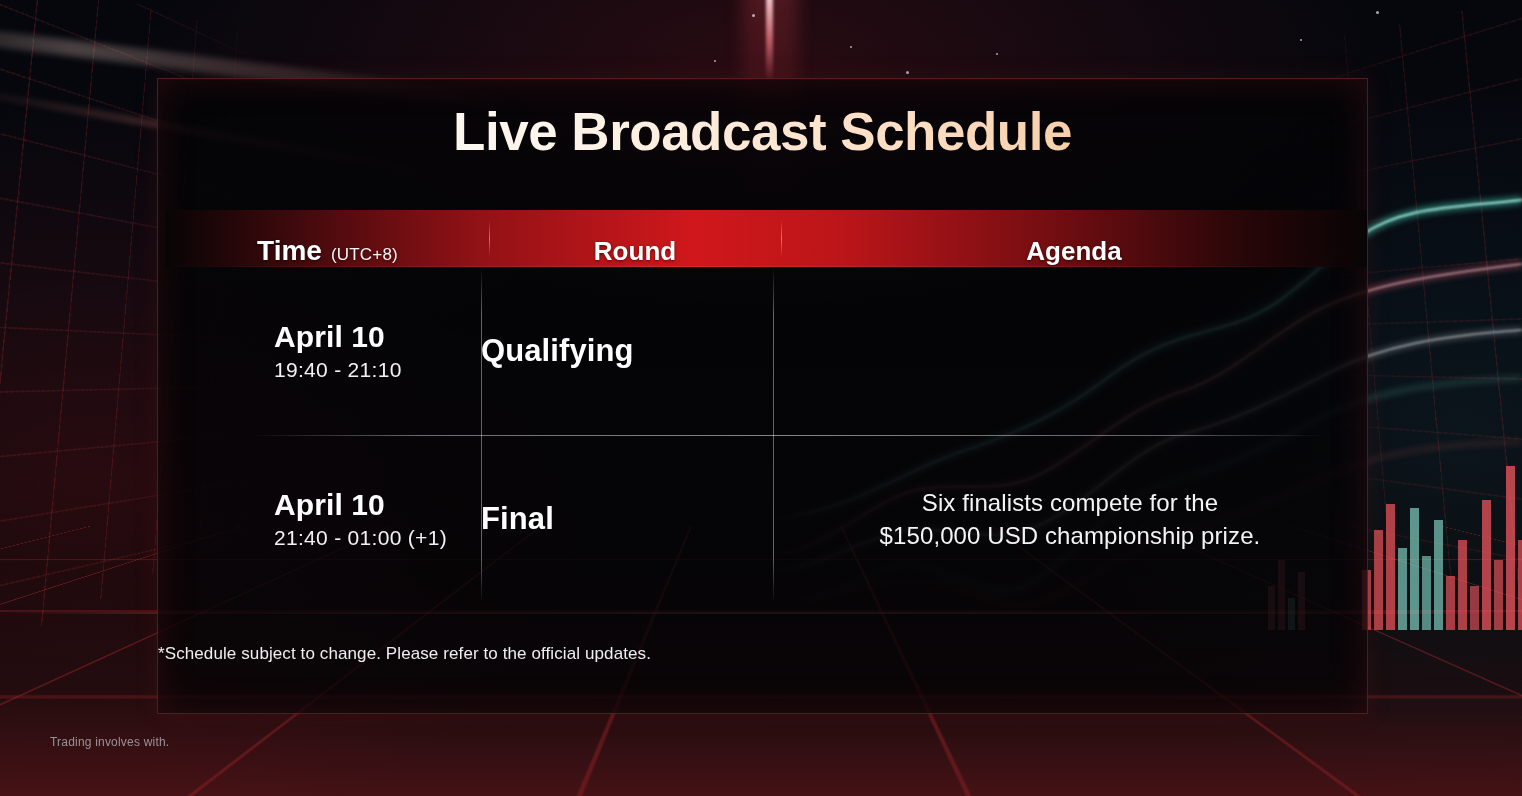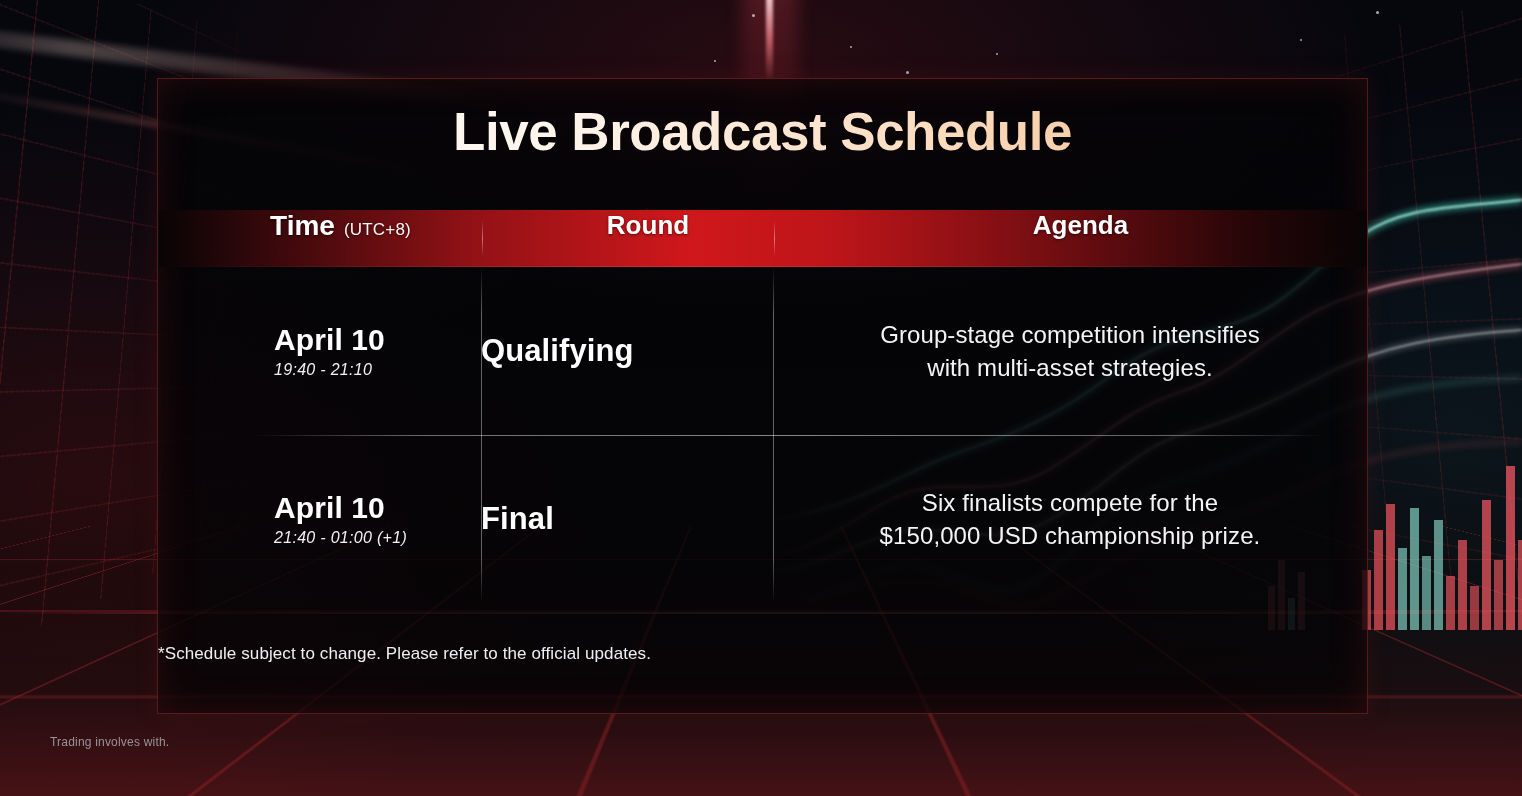--- a/index.html
+++ b/index.html
@@ -119,31 +119,31 @@
     text-align:center;
     font-size:53px; font-weight:700; letter-spacing:-0.5px;
     background:linear-gradient(95deg, #ffffff 0%, #fdf4ea 34%, #fbdcc0 64%, #f3c193 88%, #eab683 100%);
     -webkit-background-clip:text; background-clip:text;
     -webkit-text-fill-color:transparent; color:transparent;
     text-shadow:none;
   }
 
   
   .thead {
-    position:absolute; left:1px; right:0; top:131px; height:57px;
+    position:absolute; left:8px; right:0; top:131px; height:57px;
     background:linear-gradient(90deg,
       rgba(8,4,5,0.97) 0%,
       rgba(62,9,12,0.97) 10%,
       rgba(150,18,22,0.97) 26%,
       rgba(214,24,28,0.97) 44%,
       rgba(198,22,26,0.95) 56%,
       rgba(120,14,18,0.95) 74%,
       rgba(40,6,8,0.96) 90%,
       rgba(8,4,5,0.97) 100%);
-    display:flex; align-items:flex-start;padding-left:20px;
+    display:flex; align-items:flex-end;
   }
   .thead::after {
     content:""; position:absolute; left:0; right:0; bottom:0; height:1px;
     background:linear-gradient(90deg, rgba(0,0,0,0) 0%, rgba(255,120,120,0.20) 40%, rgba(255,120,120,0.16) 60%, rgba(0,0,0,0) 100%);
   }
   .th {
     position:relative;
     display:flex; align-items:baseline; justify-content:center; gap:9px;
     color:#ffffff; font-weight:700;
     text-shadow:0 1px 3px rgba(0,0,0,0.55);
@@ -172,21 +172,21 @@
   .cell-time   { width:323px; padding-left:116px; }
   .cell-round  { width:292px; text-align:left; }
   .cell-agenda { flex:1; text-align:center; padding:0 24px; }
 
   .t-date {
     font-size:30px; font-weight:700; color:#ffffff; letter-spacing:0.1px;
     line-height:1.12;
   }
   .t-range {
     margin-top:5px;
-    font-size:16px; font-weight:400; color:#f2f2f4; letter-spacing:0.3px;font-style:italic;
+    font-size:21px; font-weight:400; color:#f2f2f4; letter-spacing:0.3px;
   }
   .r-round {
     font-size:31px; font-weight:700; color:#ffffff; letter-spacing:0.1px;
   }
   .a-line {
     font-size:24px; font-weight:400; color:#f4f4f6; line-height:1.38;
     letter-spacing:0.1px;
   }
 
   
@@ -335,24 +335,20 @@
     <div class="tbody">
 
       <div class="row r1">
         <div class="cell-time">
           <div class="t-date">April 10</div>
           <div class="t-range">19:40 - 21:10</div>
         </div>
         <div class="cell-round">
           <div class="r-round">Qualifying</div>
         </div>
-        <div class="cell-agenda">
-          <div class="a-line">Group-stage competition intensifies</div>
-          <div class="a-line">with multi-asset strategies.</div>
-        </div>
       </div>
 
       <div class="row r2">
         <div class="cell-time">
           <div class="t-date">April 10</div>
           <div class="t-range">21:40 - 01:00 (+1)</div>
         </div>
         <div class="cell-round">
           <div class="r-round">Final</div>
         </div>

